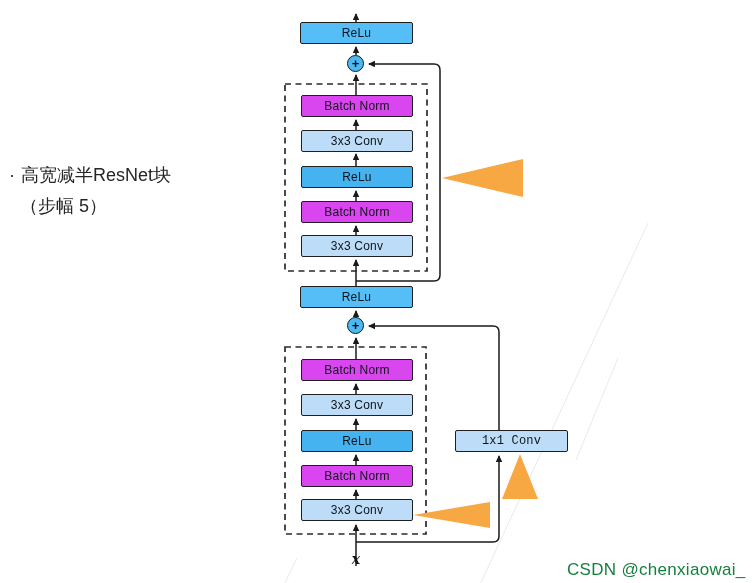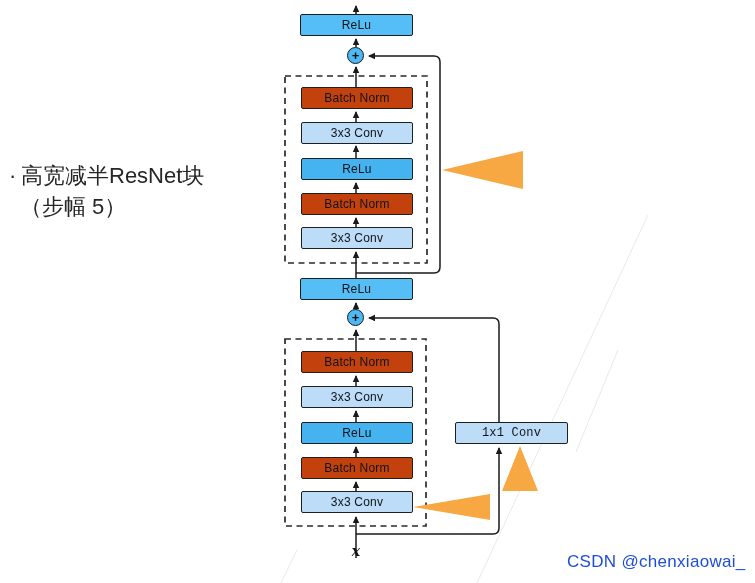--- a/index.html
+++ b/index.html
@@ -1,28 +1,28 @@
 <!DOCTYPE html>
 <html><head>
 <meta charset="utf-8">
 <style>
   * { margin:0; padding:0; box-sizing:border-box; }
   html,body { width:755px; height:583px; background:#ffffff; overflow:hidden;
               font-family:"Liberation Sans","DejaVu Sans",sans-serif; }
-  #stage { position:relative; width:755px; height:478px; background:#ffffff; }
+  #stage { position:relative; width:755px; height:478px; background:#ffffff;margin-top:8px; }
 
   
   .node { position:absolute; width:112px; height:22px;
           border:1.5px solid #1f1f1f; border-radius:2px;
           display:flex; align-items:center; justify-content:center;
           font-size:12px; color:#101418; letter-spacing:0.2px; }
   .fill-relu  { background:#55BEF6; }
   .fill-relu2 { background:#45B3F0; }
   .fill-conv  { background:#BCDCF7; }
-  .fill-bn    { background:#c2410c; }
+  .fill-bn    { background:#d946ef; }
 
   
   .addnode { position:absolute; width:17px; height:17px; border-radius:50%;
              background:#4CB9F3; border:1.6px solid #15191d;
              display:flex; align-items:center; justify-content:center;
              font-size:13px; font-weight:bold; color:#0c0f12; line-height:1; }
 
   
   svg.wires { position:absolute; left:0; top:0; width:755px; height:583px; }
 
@@ -37,34 +37,34 @@
       border-top:19px solid transparent; border-bottom:19px solid transparent;
       border-right:81px solid #F7A843; }
   .tail-stride-left { left:413px; top:494px;
       border-top:13px solid transparent; border-bottom:13px solid transparent;
       border-right:77px solid #F7A843; }
   .tail-stride-up { left:502px; top:446px;
       border-left:18px solid transparent; border-right:18px solid transparent;
       border-bottom:45px solid #F7A843; }
 
   
-  .notes { position:absolute; left:9px; top:160px; width:250px;
-           font-size:22px; color:#262626; line-height:31px; }
+  .notes { position:absolute; left:9px; top:152px; width:250px;
+           font-size:18px; color:#262626; line-height:31px; }
   .note-item { margin-bottom:12px; }
   .note-bullet { display:inline-block; width:12px; }
   .note-indent { padding-left:11px; }
 
   
   .input-x { position:absolute; left:348px; top:543px; width:16px; text-align:center;
              font-family:"DejaVu Serif","Liberation Serif",serif;
              font-style:italic; font-weight:bold; font-size:14px; color:#111; }
 
   
   .watermark { position:absolute; left:567px; top:552px; font-size:17px;
-               color:#1d4ed8; letter-spacing:0.3px; white-space:nowrap;
+               color:#15803d; letter-spacing:0.3px; white-space:nowrap;
                text-shadow:0 0 1px rgba(255,255,255,0.8); }
 </style>
 </head>
 <body>
 
 <div id="stage">
 
   <svg class="wires" viewBox="0 0 755 583" xmlns="http://www.w3.org/2000/svg">
     <defs>
       <marker id="ah" markerWidth="9" markerHeight="9" refX="6" refY="3.25" orient="auto" markerUnits="userSpaceOnUse">

